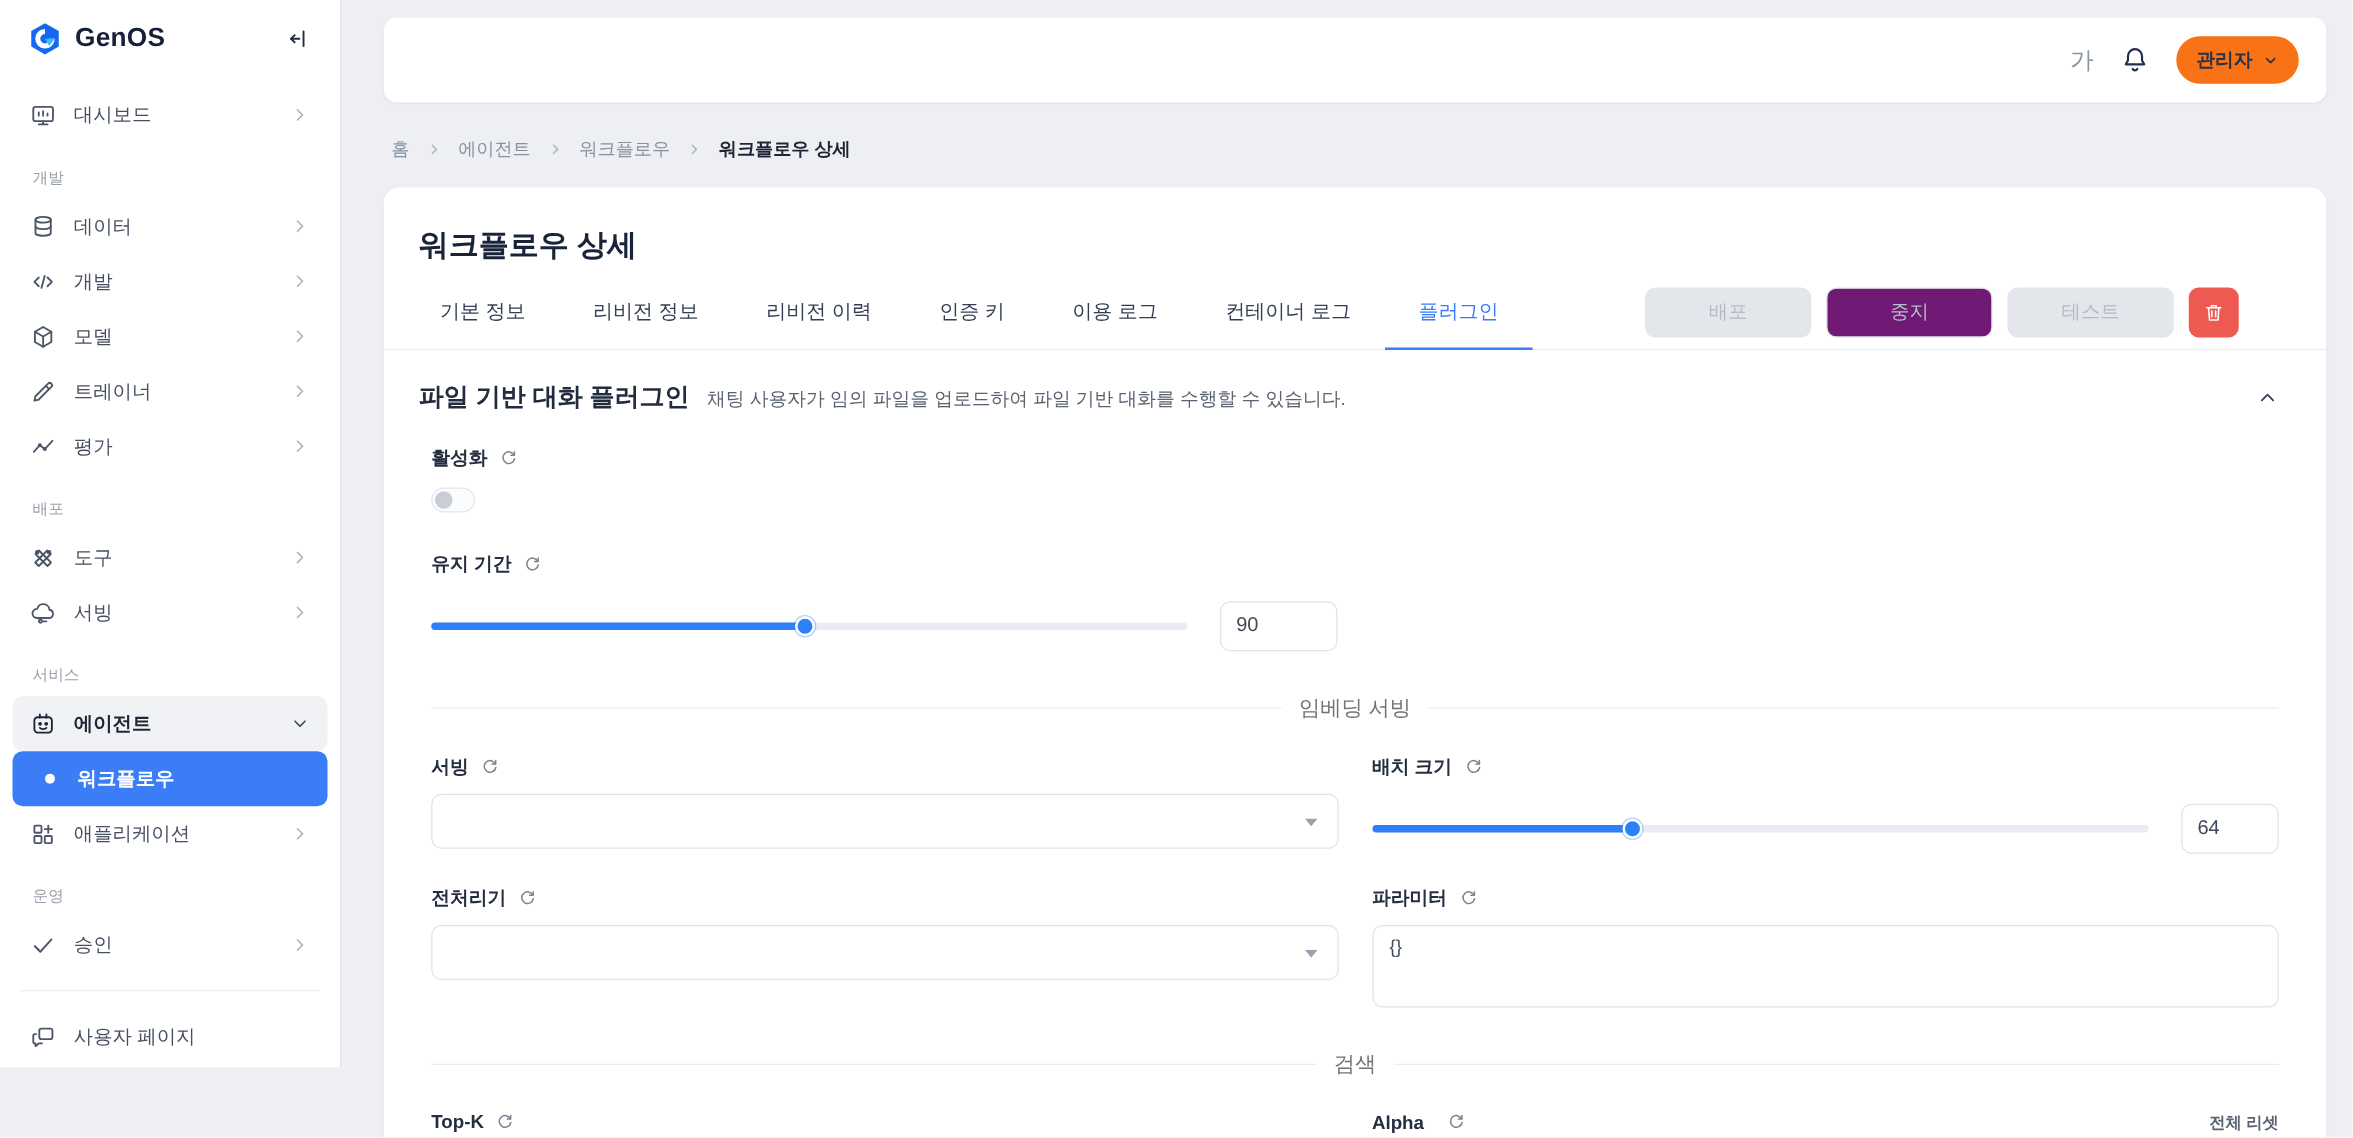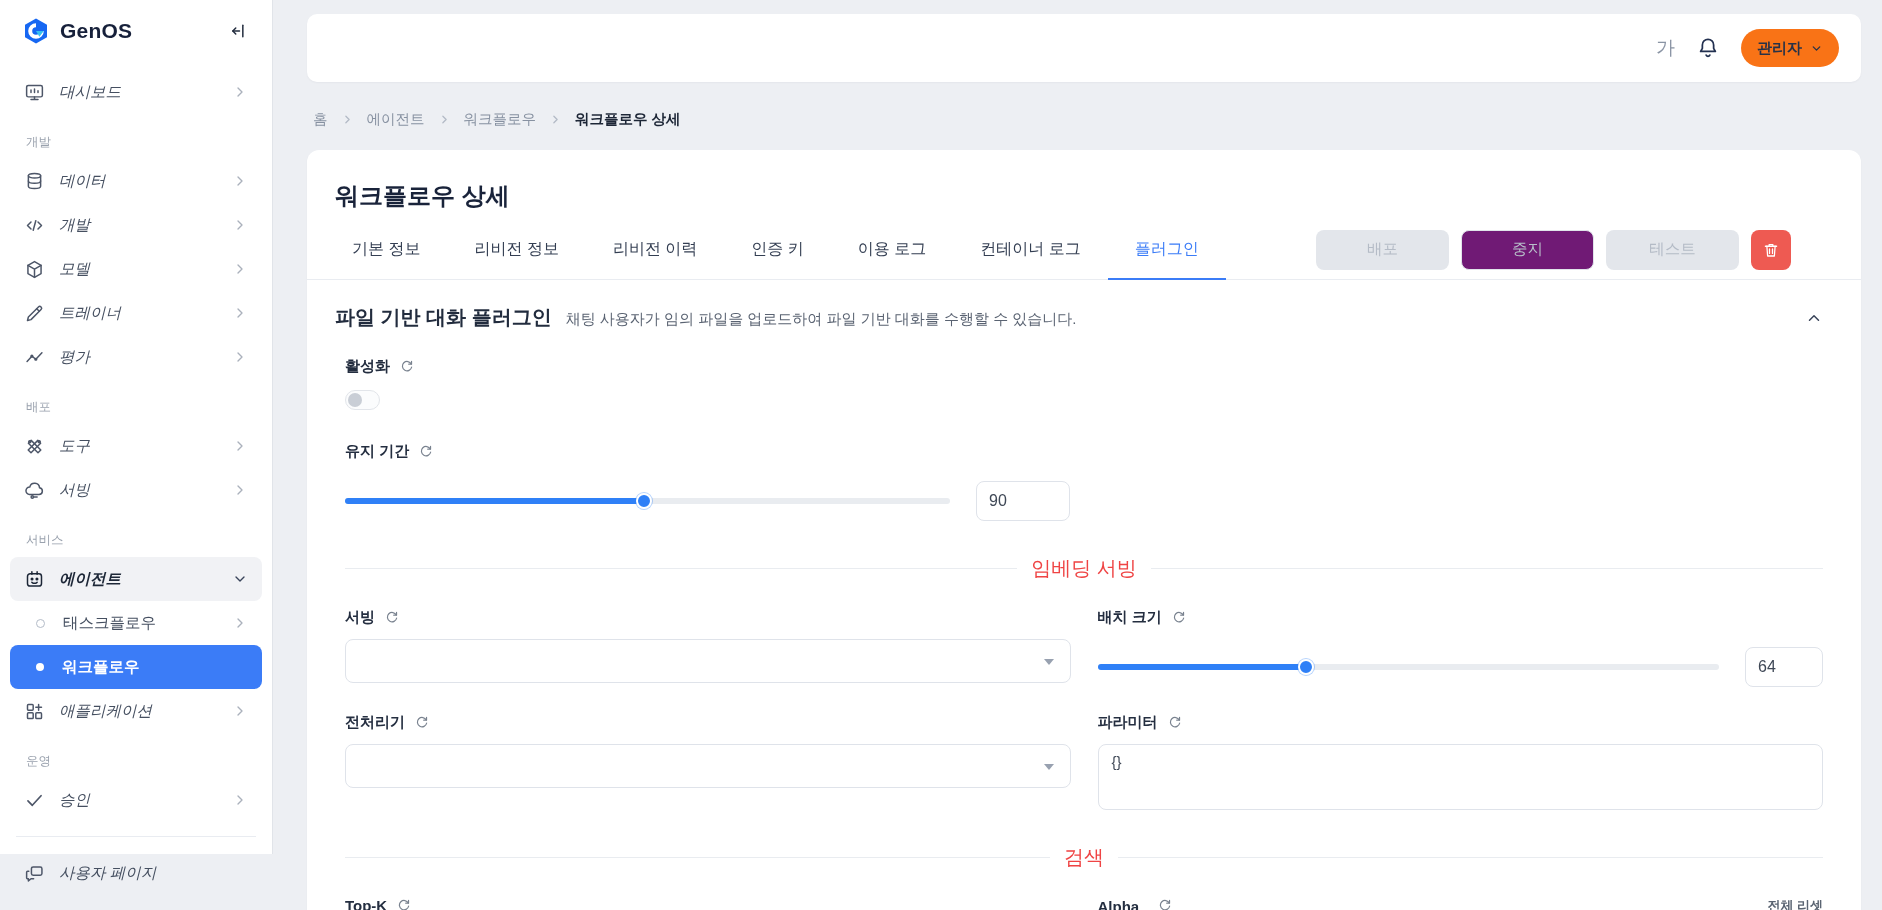--- a/index.html
+++ b/index.html
@@ -7,21 +7,21 @@
   body { background:#edeff3; font-family:"Liberation Sans","DejaVu Sans",sans-serif; color:#222c3e; position:relative; }
 
   
   .sidebar { position:absolute; left:0; top:0; width:272px; height:854px; background:#fff; box-shadow:1px 0 0 rgba(20,30,50,.05); }
   .logo-row { display:flex; align-items:center; height:62px; padding:0 22px; }
   .logo-badge { width:28px; height:28px; margin-right:10px; flex:0 0 auto; }
   .logo-text { font-size:21px; font-weight:800; color:#16203a; letter-spacing:.2px; }
   .collapse-btn { margin-left:auto; width:26px; height:26px; display:flex; align-items:center; justify-content:center; cursor:pointer; }
   .nav { padding:8px 10px 0; }
   .nav-section-title { font-size:12.5px; color:#9aa2ae; padding:20px 16px 8px; }
-  .nav-item { display:flex; align-items:center; height:44px; padding:0 14px; border-radius:8px; font-size:15.5px; color:#454f60; cursor:pointer;font-style:italic; }
+  .nav-item { display:flex; align-items:center; height:44px; padding:0 14px; border-radius:8px; font-size:15.5px; color:#454f60; cursor:pointer; }
   .nav-item .nicon { width:21px; height:21px; margin-right:14px; flex:0 0 auto; display:flex; }
   .nav-item .chev { margin-left:auto; display:flex; }
   .nav-item.active-parent { background:#f1f2f5; font-weight:700; color:#1d2737; }
   .nav-sub { display:flex; align-items:center; height:44px; padding:0 14px 0 26px; border-radius:8px; font-size:15.5px; color:#454f60; cursor:pointer; }
   .nav-sub .bullet { width:9px; height:9px; border:1.5px solid #b4bcc8; border-radius:50%; margin-right:18px; flex:0 0 auto; }
   .nav-sub .chev { margin-left:auto; display:flex; }
   .nav-sub.selected { background:#3b7cf7; color:#fff; font-weight:700; }
   .nav-sub.selected .bullet { width:8px; height:8px; border:none; background:#fff; }
   .side-divider { height:1px; background:#e9ecf1; margin:14px 6px; }
 
@@ -67,21 +67,21 @@
   .slider-line { display:flex; align-items:center; gap:26px; margin-top:20px;justify-content:center; }
   .slider-line.w-left { width:725px; }
   .slider { position:relative; flex:1; height:6px; border-radius:3px; background:#e9ecf0; cursor:pointer; }
   .slider .fill { position:absolute; left:0; top:0; height:6px; border-radius:3px; background:#2f80f7; }
   .slider .thumb { position:absolute; top:50%; transform:translate(-50%,-50%); width:16px; height:16px; border-radius:50%; background:#2f80f7; border:2px solid #fff; box-shadow:0 0 0 1px rgba(47,128,247,.35); }
   .fill-49 { width:49.5%; } .thumb-49 { left:49.5%; }
   .fill-34 { width:33.6%; } .thumb-34 { left:33.6%; }
   .val-input { height:40px; border:1px solid #dfe3ea; border-radius:8px; font-size:16px; color:#3f4856; font-family:inherit; padding:0 12px; background:#fff; }
   .w94 { width:94px; } .w78 { width:78px; text-align:left; }
 
-  .divider { display:flex; align-items:center; gap:14px; margin:34px 38px 0; color:#ef4444; font-size:20px; }
+  .divider { display:flex; align-items:center; gap:14px; margin:34px 38px 0; color:#737373; font-size:17px; }
   .divider::before, .divider::after { content:""; flex:1; height:1px; background:#e9ecf0; }
 
   .grid2 { display:grid; grid-template-columns:1fr 1fr; column-gap:27px; padding:26px 38px 0; }
   .select-box { position:relative; margin-top:12px; height:44px; border:1px solid #dfe3ea; border-radius:8px; background:#fff; cursor:pointer; }
   .select-box .caret { position:absolute; right:16px; top:50%; margin-top:-2px; width:0; height:0; border-left:5px solid transparent; border-right:5px solid transparent; border-top:6px solid #98a1b0; }
   .textarea-box { margin-top:12px; height:66px; border:1px solid #dfe3ea; border-radius:8px; background:#fff; padding:8px 13px; font-size:15px; color:#414a58; cursor:text; }
   .label-line { display:flex; align-items:center; }
   .right-mini { margin-left:auto; font-size:13px; color:#5a6472; cursor:pointer; }
 
   svg { display:block; }
@@ -241,29 +241,20 @@
             <path d="M9 3v3M15 3v3"></path>
             <circle cx="9.2" cy="11.5" r="0.9" fill="#1d2737"></circle>
             <circle cx="14.8" cy="11.5" r="0.9" fill="#1d2737"></circle>
             <path d="M9 15.2c1.8 1.4 4.2 1.4 6 0"></path>
           </svg>
         </span>
       <span>에이전트</span>
       <span class="chev">
           <svg width="16" height="16" viewBox="0 0 24 24" fill="none" stroke="#39445a" stroke-width="2" stroke-linecap="round" stroke-linejoin="round">
             <polyline points="6,9 12,15 18,9"></polyline>
-          </svg>
-        </span>
-    </div>
-    <div class="nav-sub">
-      <span class="bullet"></span>
-      <span>태스크플로우</span>
-      <span class="chev">
-          <svg width="16" height="16" viewBox="0 0 24 24" fill="none" stroke="#aab1bc" stroke-width="2" stroke-linecap="round" stroke-linejoin="round">
-            <polyline points="9,6 15,12 9,18"></polyline>
           </svg>
         </span>
     </div>
     <div class="nav-sub selected">
       <span class="bullet"></span>
       <span>워크플로우</span>
     </div>
     <div class="nav-item">
       <span class="nicon">
           <svg width="21" height="21" viewBox="0 0 24 24" fill="none" stroke="#4d5668" stroke-width="1.7" stroke-linecap="round" stroke-linejoin="round">

